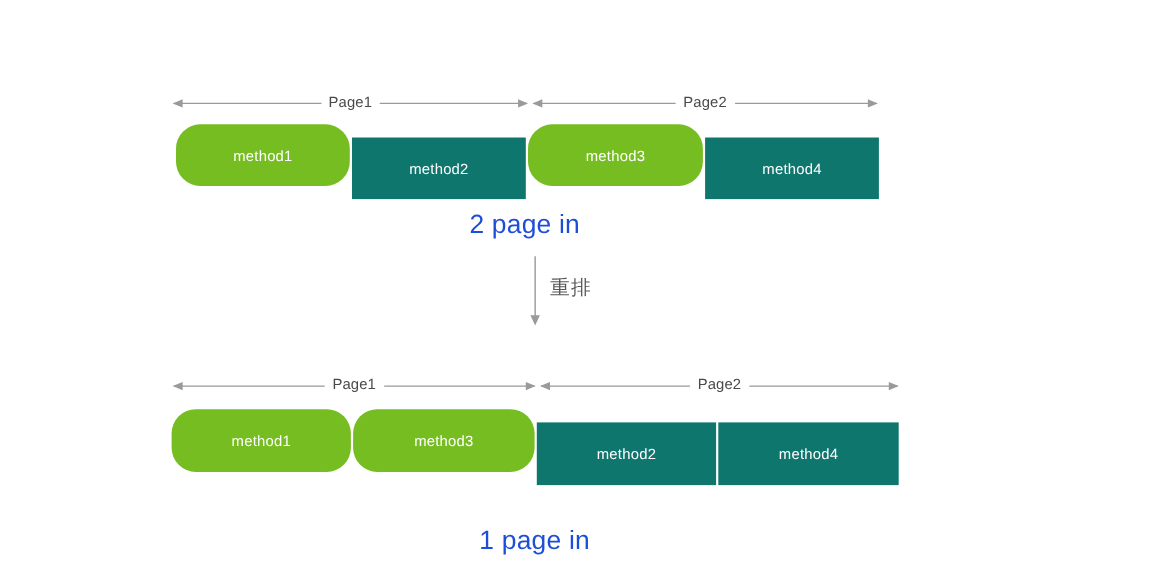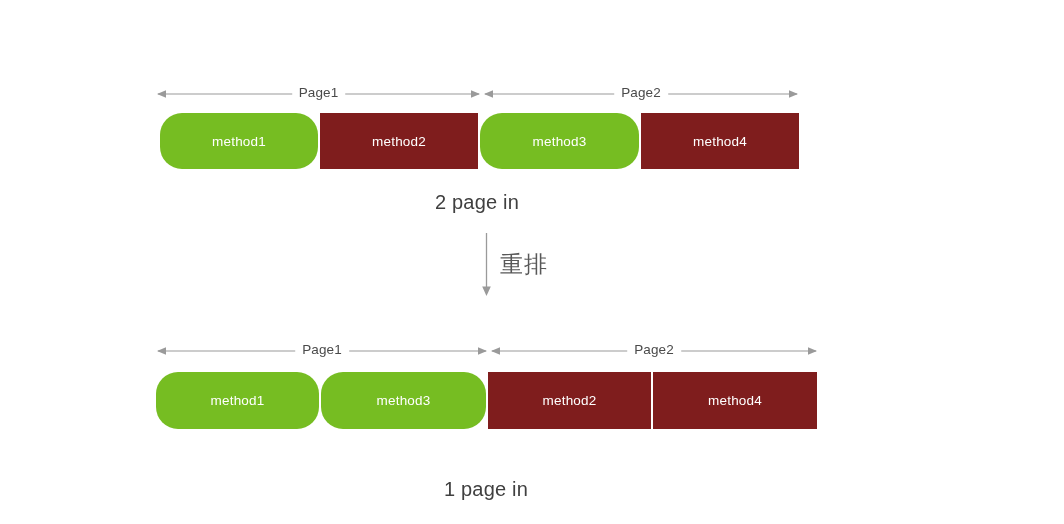--- a/index.html
+++ b/index.html
@@ -60,45 +60,45 @@
     display: flex;
     align-items: center;
     justify-content: center;
     box-sizing: border-box;
     color: #ffffff;
     font-size: 13.5px;
     letter-spacing: 0.2px;
     white-space: nowrap;
   }
   .block.green { background: #76bd22; border-radius: 22px; }
-  .block.gray  { background: #7f1d1d; }
+  .block.gray  { background: #0f766e; margin-top: 12px; }
 
   
   .caption {
     position: absolute;
-    font-size: 20px;
-    color: #404040;
+    font-size: 24px;
+    color: #1d4ed8;
     white-space: nowrap;
     transform: translateX(-50%);
     letter-spacing: 0.2px;
   }
 
   
   .transition {
     position: absolute;
   }
   .transition svg {
     display: block;
     overflow: visible;
   }
   .transition-label {
     position: absolute;
     left: 19px;
     top: 16px;
-    font-size: 23px;
+    font-size: 18px;
     color: #585858;
     white-space: nowrap;
     letter-spacing: 1px;
   }
 </style>
 </head>
 <body>
 
 <div class="canvas">
 

